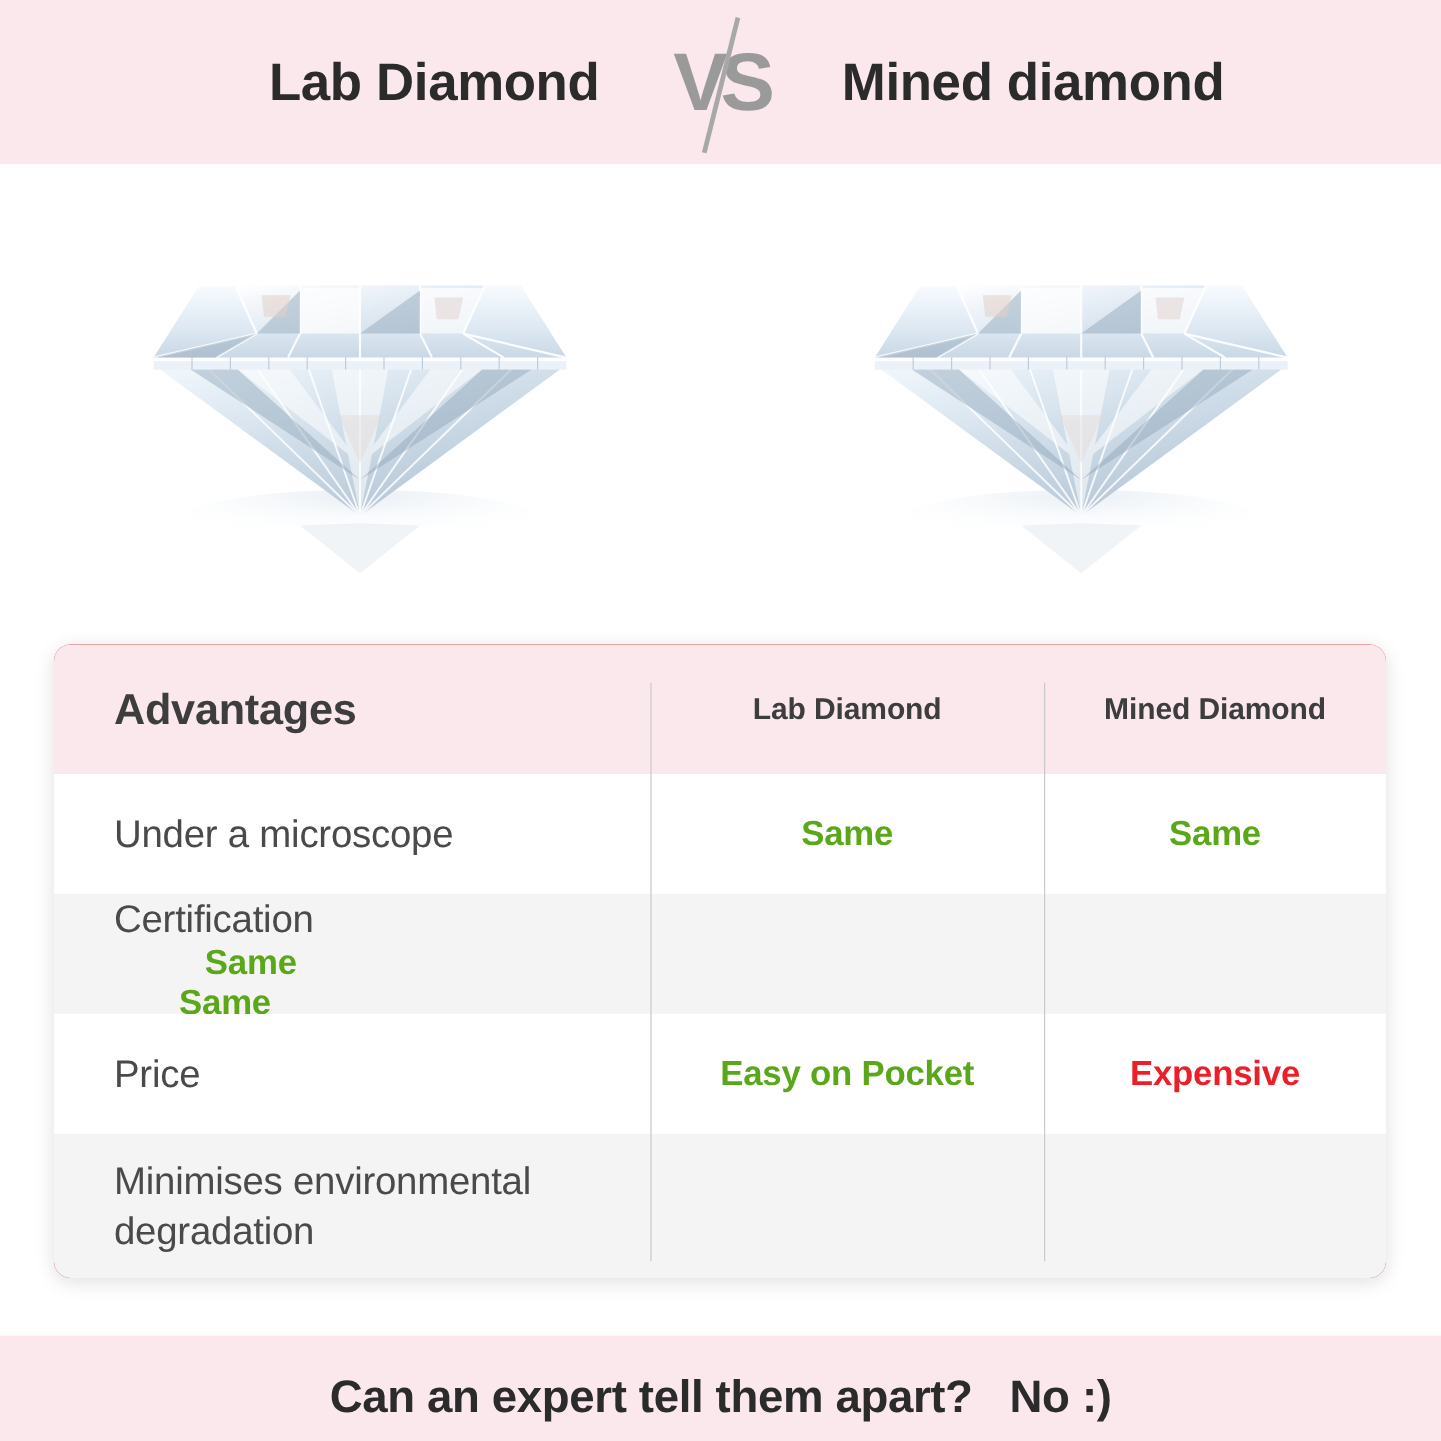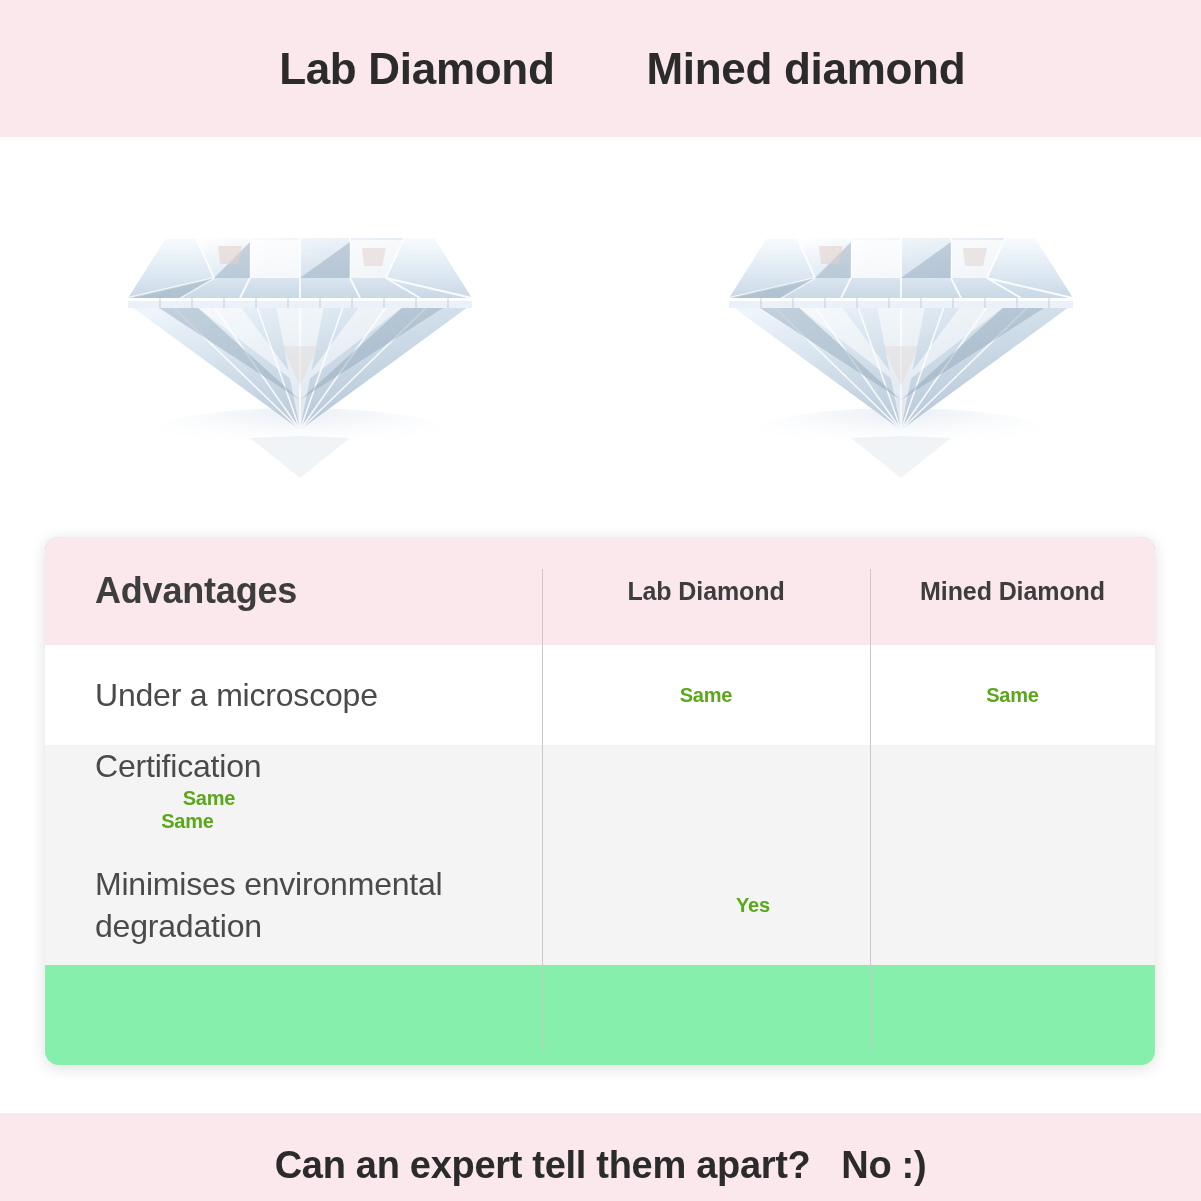--- a/index.html
+++ b/index.html
@@ -88,21 +88,21 @@
   }
   .diamond-svg { display: block; }
 
   
   .table-card {
     position: absolute;
     left: 45px;
     top: 537px;
     width: 1110px;
     height: 528px;
-    background: #86efac;
+    background: #b91c1c;
     border-radius: 14px;
     box-shadow: 0 3px 16px rgba(0,0,0,0.13);
     overflow: hidden;
   }
 
   .t-row {
     display: flex;
     width: 100%;
     position: relative;
   }
@@ -131,21 +131,21 @@
 
   .row-label {
     font-size: 32px;
     font-weight: 400;
     color: #4a4a4a;
     line-height: 1.32;
     letter-spacing: -0.2px;
   }
 
   .val {
-    font-size: 20px;
+    font-size: 29px;
     font-weight: 700;
     letter-spacing: -0.2px;
     white-space: nowrap;
   }
   .val.green { color: #5aa81a; }
   .val.red   { color: #ec1f29; }
 
   
   .divider {
     position: absolute;
@@ -179,20 +179,24 @@
   }
 </style>
 </head>
 <body>
 
 <div class="page">
 
   <div class="top-banner">
     <div class="banner-title left">Lab Diamond</div>
 
+    <div class="vs-wrap">
+      <div class="vs-text">VS</div>
+      <div class="vs-slash"></div>
+    </div>
 
     <div class="banner-title right">Mined diamond</div>
   </div>
 
   <div class="diamond-area">
 
     <div class="diamond-cell">
       <svg class="diamond-svg" width="400" height="300" viewBox="0 0 400 300">
         <defs>
           <linearGradient id="crownL" x1="0" y1="0" x2="0" y2="1">
@@ -422,28 +426,36 @@
         <span class="row-label">Certification</span>
       </div>
       <div class="c-lab">
         <span class="val green">Same</span>
       </div>
       <div class="c-min">
         <span class="val green">Same</span>
       </div>
     </div>
 
+    <div class="t-row r2">
+      <div class="c-label">
+        <span class="row-label">Price</span>
+      </div>
+      <div class="c-lab">
+        <span class="val green">Easy on Pocket</span>
+      </div>
+      <div class="c-min">
+        <span class="val red">Expensive</span>
+      </div>
+    </div>
 
     <div class="t-row r3">
       <div class="c-label">
         <span class="row-label">Minimises environmental degradation</span>
       </div>
-      <div class="c-lab">
-        <span class="val green">Yes</span>
-      </div>
     </div>
   </div>
 
   <div class="bottom-banner">
     <span class="bottom-text">Can an expert tell them apart?   No :)</span>
   </div>
 
 </div>
 
 </body></html>

